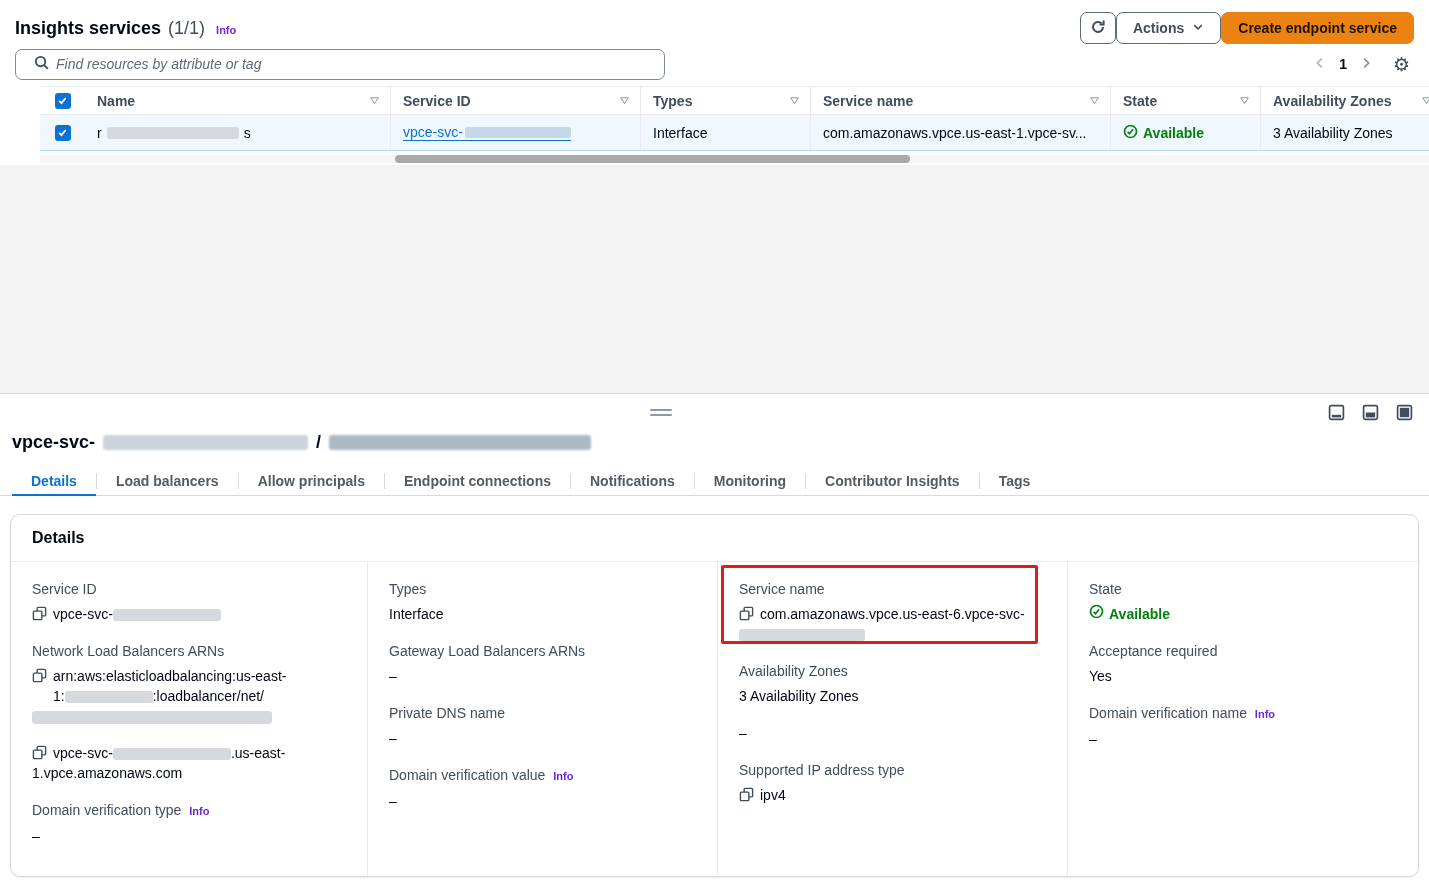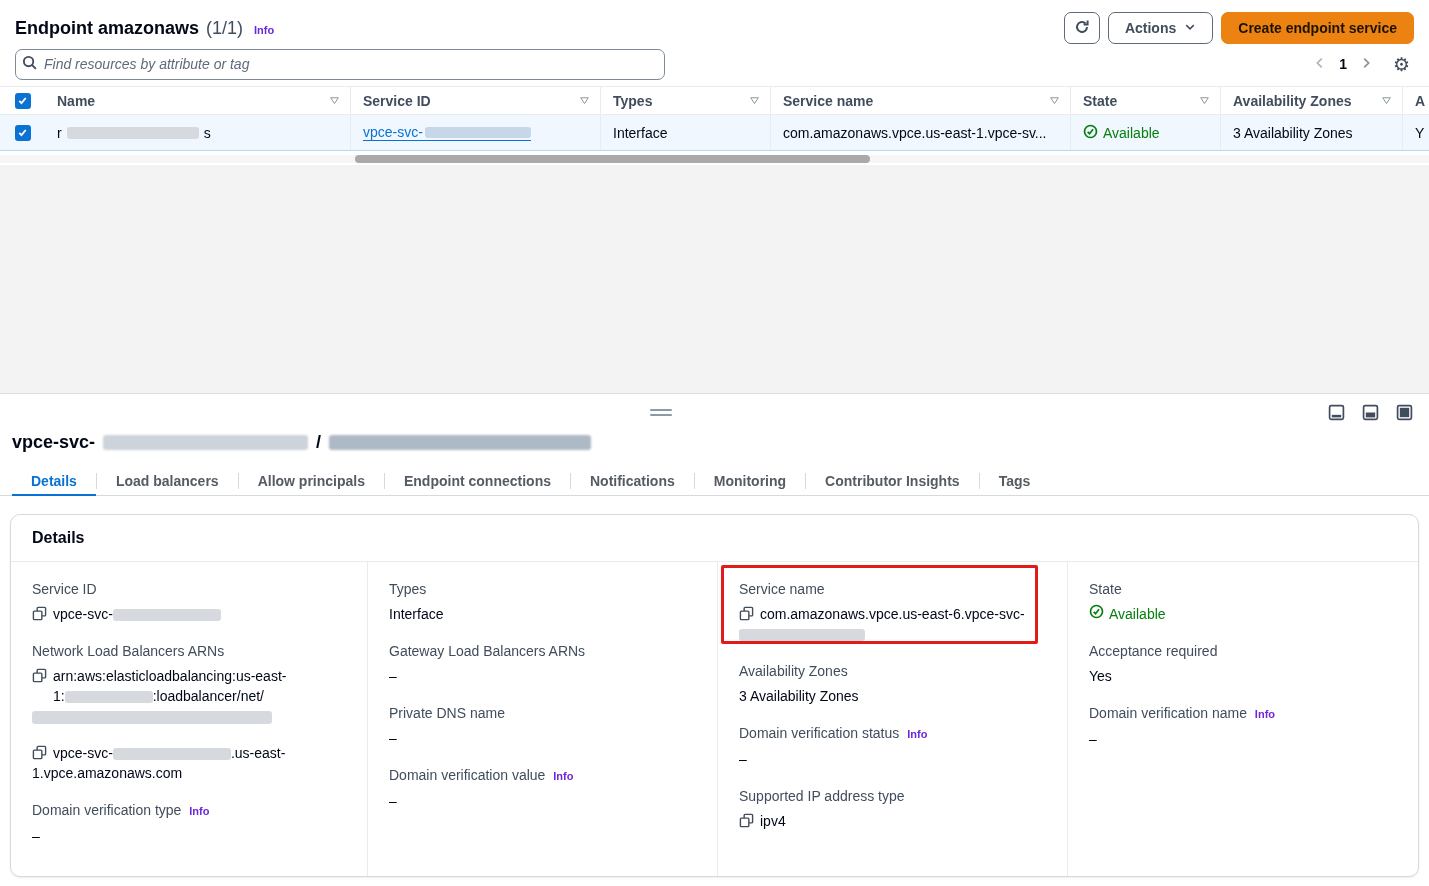--- a/index.html
+++ b/index.html
@@ -10,47 +10,47 @@
     position:relative; overflow:hidden;
   }
   a { cursor:pointer; }
 
   
   .page-header { height:46px; padding:10px 15px 0 15px; display:flex; justify-content:space-between; align-items:center; }
   .title-group { display:flex; align-items:baseline; gap:7px; }
   .page-title { font-size:18px; font-weight:700; color:#000716; }
   .page-count { font-size:18px; font-weight:400; color:#414d5c; }
   .info-link { font-size:11px; font-weight:700; color:#6d28d9; text-decoration:none; margin-left:4px; }
-  .header-actions { display:flex; gap:8px; align-items:center; }
+  .header-actions { display:flex; gap:0; align-items:center; }
   .btn { height:32px; border:1px solid #5f6b7a; background:#fff; border-radius:7px; display:inline-flex; align-items:center; gap:8px; padding:0 16px; font-weight:700; font-size:14px; color:#414d5c; cursor:pointer; font-family:inherit; }
   .btn-icon { width:36px; justify-content:center; padding:0; }
   .btn-primary { background:#ec8211; border-color:#ec8211; color:#1b1300; }
 
   .toolbar { height:32px; margin:2px 15px 0 15px; display:flex; justify-content:space-between; align-items:center; }
-  .search-box { width:650px; height:31px; border:1px solid #7d8998; border-radius:7px; display:flex; align-items:center; padding:0 6px; gap:7px; background:#fff; }
+  .search-box { width:650px; height:31px; border:1px solid #7d8998; border-radius:7px; display:flex; align-items:center; padding:0 18px; gap:7px; background:#fff; }
   .search-box input { border:none; outline:none; flex:1; font-size:14px; font-style:italic; color:#000716; font-family:inherit; background:transparent; }
   .search-box input::placeholder { color:#5f6b7a; font-style:italic; }
   .toolbar-right { display:flex; align-items:center; gap:12px; padding-right:4px; }
   .pager { display:flex; align-items:center; gap:12px; }
   .page-num { font-weight:700; color:#000716; }
   .gear { font-size:19px; color:#414d5c; cursor:pointer; line-height:1; margin-left:8px; }
 
   
-  .tbl { margin-top:6px; width:1429px; overflow:hidden; }
+  .tbl { margin-top:6px; width:1429px; overflow:hidden;padding-left:40px; }
   .thead, .trow { display:grid; grid-template-columns:45px 305px 250px 170px 300px 150px 182px 1fr; align-items:center; }
   .thead { height:29px; border-top:1px solid #e9ebed; border-bottom:1px solid #e9ebed; }
   .th { display:flex; align-items:center; justify-content:space-between; padding:0 10px 0 12px; height:100%; font-weight:700; color:#414d5c; white-space:nowrap; overflow:hidden; }
   .th.sep, .td.sep { border-left:1px solid #e9ebed; }
   .filter-tri { flex:0 0 auto; margin-left:6px; }
   .trow { height:36px; background:#f0f7ff; border-bottom:1px solid #b5d6f4; }
   .td { padding:0 12px; white-space:nowrap; overflow:hidden; height:100%; display:flex; align-items:center; gap:5px; color:#000716; }
   .cbx-cell { display:flex; align-items:center; justify-content:center; height:100%; }
   .checkbox { width:16px; height:16px; border-radius:3px; background:#0972d3; display:flex; align-items:center; justify-content:center; cursor:pointer; }
   .link { color:#0972d3; text-decoration:none; border-bottom:1px solid #0972d3; display:inline-flex; align-items:center; gap:2px; }
-  .status-green { color:#037f0c; display:inline-flex; align-items:center; gap:5px; font-weight:400; }
+  .status-green { color:#037f0c; display:inline-flex; align-items:center; gap:5px; font-weight:700; }
   .az-link { color:#000716; cursor:pointer; }
 
   .blob { display:inline-block; height:12px; border-radius:3px; background:#d6dade; vertical-align:middle; filter:blur(0.6px); }
   .blob.link-blob { background:#c6d7ea; height:11px; }
 
   .hscroll-zone { position:relative; height:12px; margin-top:2px; }
   .hscroll-track { position:absolute; left:0; right:0; top:2px; height:8px; background:#f6f6f6; }
   .hscroll-thumb { position:absolute; left:355px; top:2px; width:515px; height:8px; background:#a9a9a9; border-radius:4px; cursor:grab; }
 
   .gray-gap { height:234px; background:#f3f3f3; }
@@ -86,21 +86,21 @@
   .vline { display:block; }
   .vline.flush { margin-left:-21px; }
 
   .annotation-box { position:absolute; left:721px; top:565px; width:317px; height:79px; border:3px solid #e31b18; border-radius:2px; z-index:40; pointer-events:none; }
 </style>
 </head>
 <body>
 
 <div class="page-header">
   <div class="title-group">
-    <span class="page-title">Endpoint amazonaws</span>
+    <span class="page-title">Insights services</span>
     <span class="page-count">(1/1)</span>
     <a class="info-link">Info</a>
   </div>
   <div class="header-actions">
     <button class="btn btn-icon">
       <span>
         <svg width="16" height="16" viewBox="0 0 16 16">
             <path d="M13 8a5 5 0 1 1-1.45-3.55" fill="none" stroke="#414d5c" stroke-width="2"></path>
             <path d="M13.6 1.4v4h-4" fill="none" stroke="#414d5c" stroke-width="2"></path>
           </svg>
@@ -399,24 +399,20 @@
                 </svg></span>
             <span class="vline"><span>com.amazonaws.vpce.us-east-6.vpce-svc-</span></span>
             <span class="vline flush"><span class="blob" style="width:126px"></span></span>
           </div>
         </div>
         <div class="field">
           <div class="field-label"><span>Availability Zones</span></div>
           <div class="field-value"><span class="az-link">3 Availability Zones</span></div>
         </div>
         <div class="field">
-          <div class="field-label">
-            <span>Domain verification status</span>
-            <a class="info-link">Info</a>
-          </div>
           <div class="field-value"><span>–</span></div>
         </div>
         <div class="field">
           <div class="field-label"><span>Supported IP address type</span></div>
           <div class="field-value has-copy">
             <span class="copy-btn"><svg width="15" height="15" viewBox="0 0 16 16">
                   <rect x="5.5" y="1.5" width="9" height="9" rx="1" fill="none" stroke="#414d5c" stroke-width="1.5"></rect>
                   <rect x="1.5" y="5.5" width="9" height="9" rx="1" fill="#fff" stroke="#414d5c" stroke-width="1.5"></rect>
                 </svg></span>
             <span>ipv4</span>

